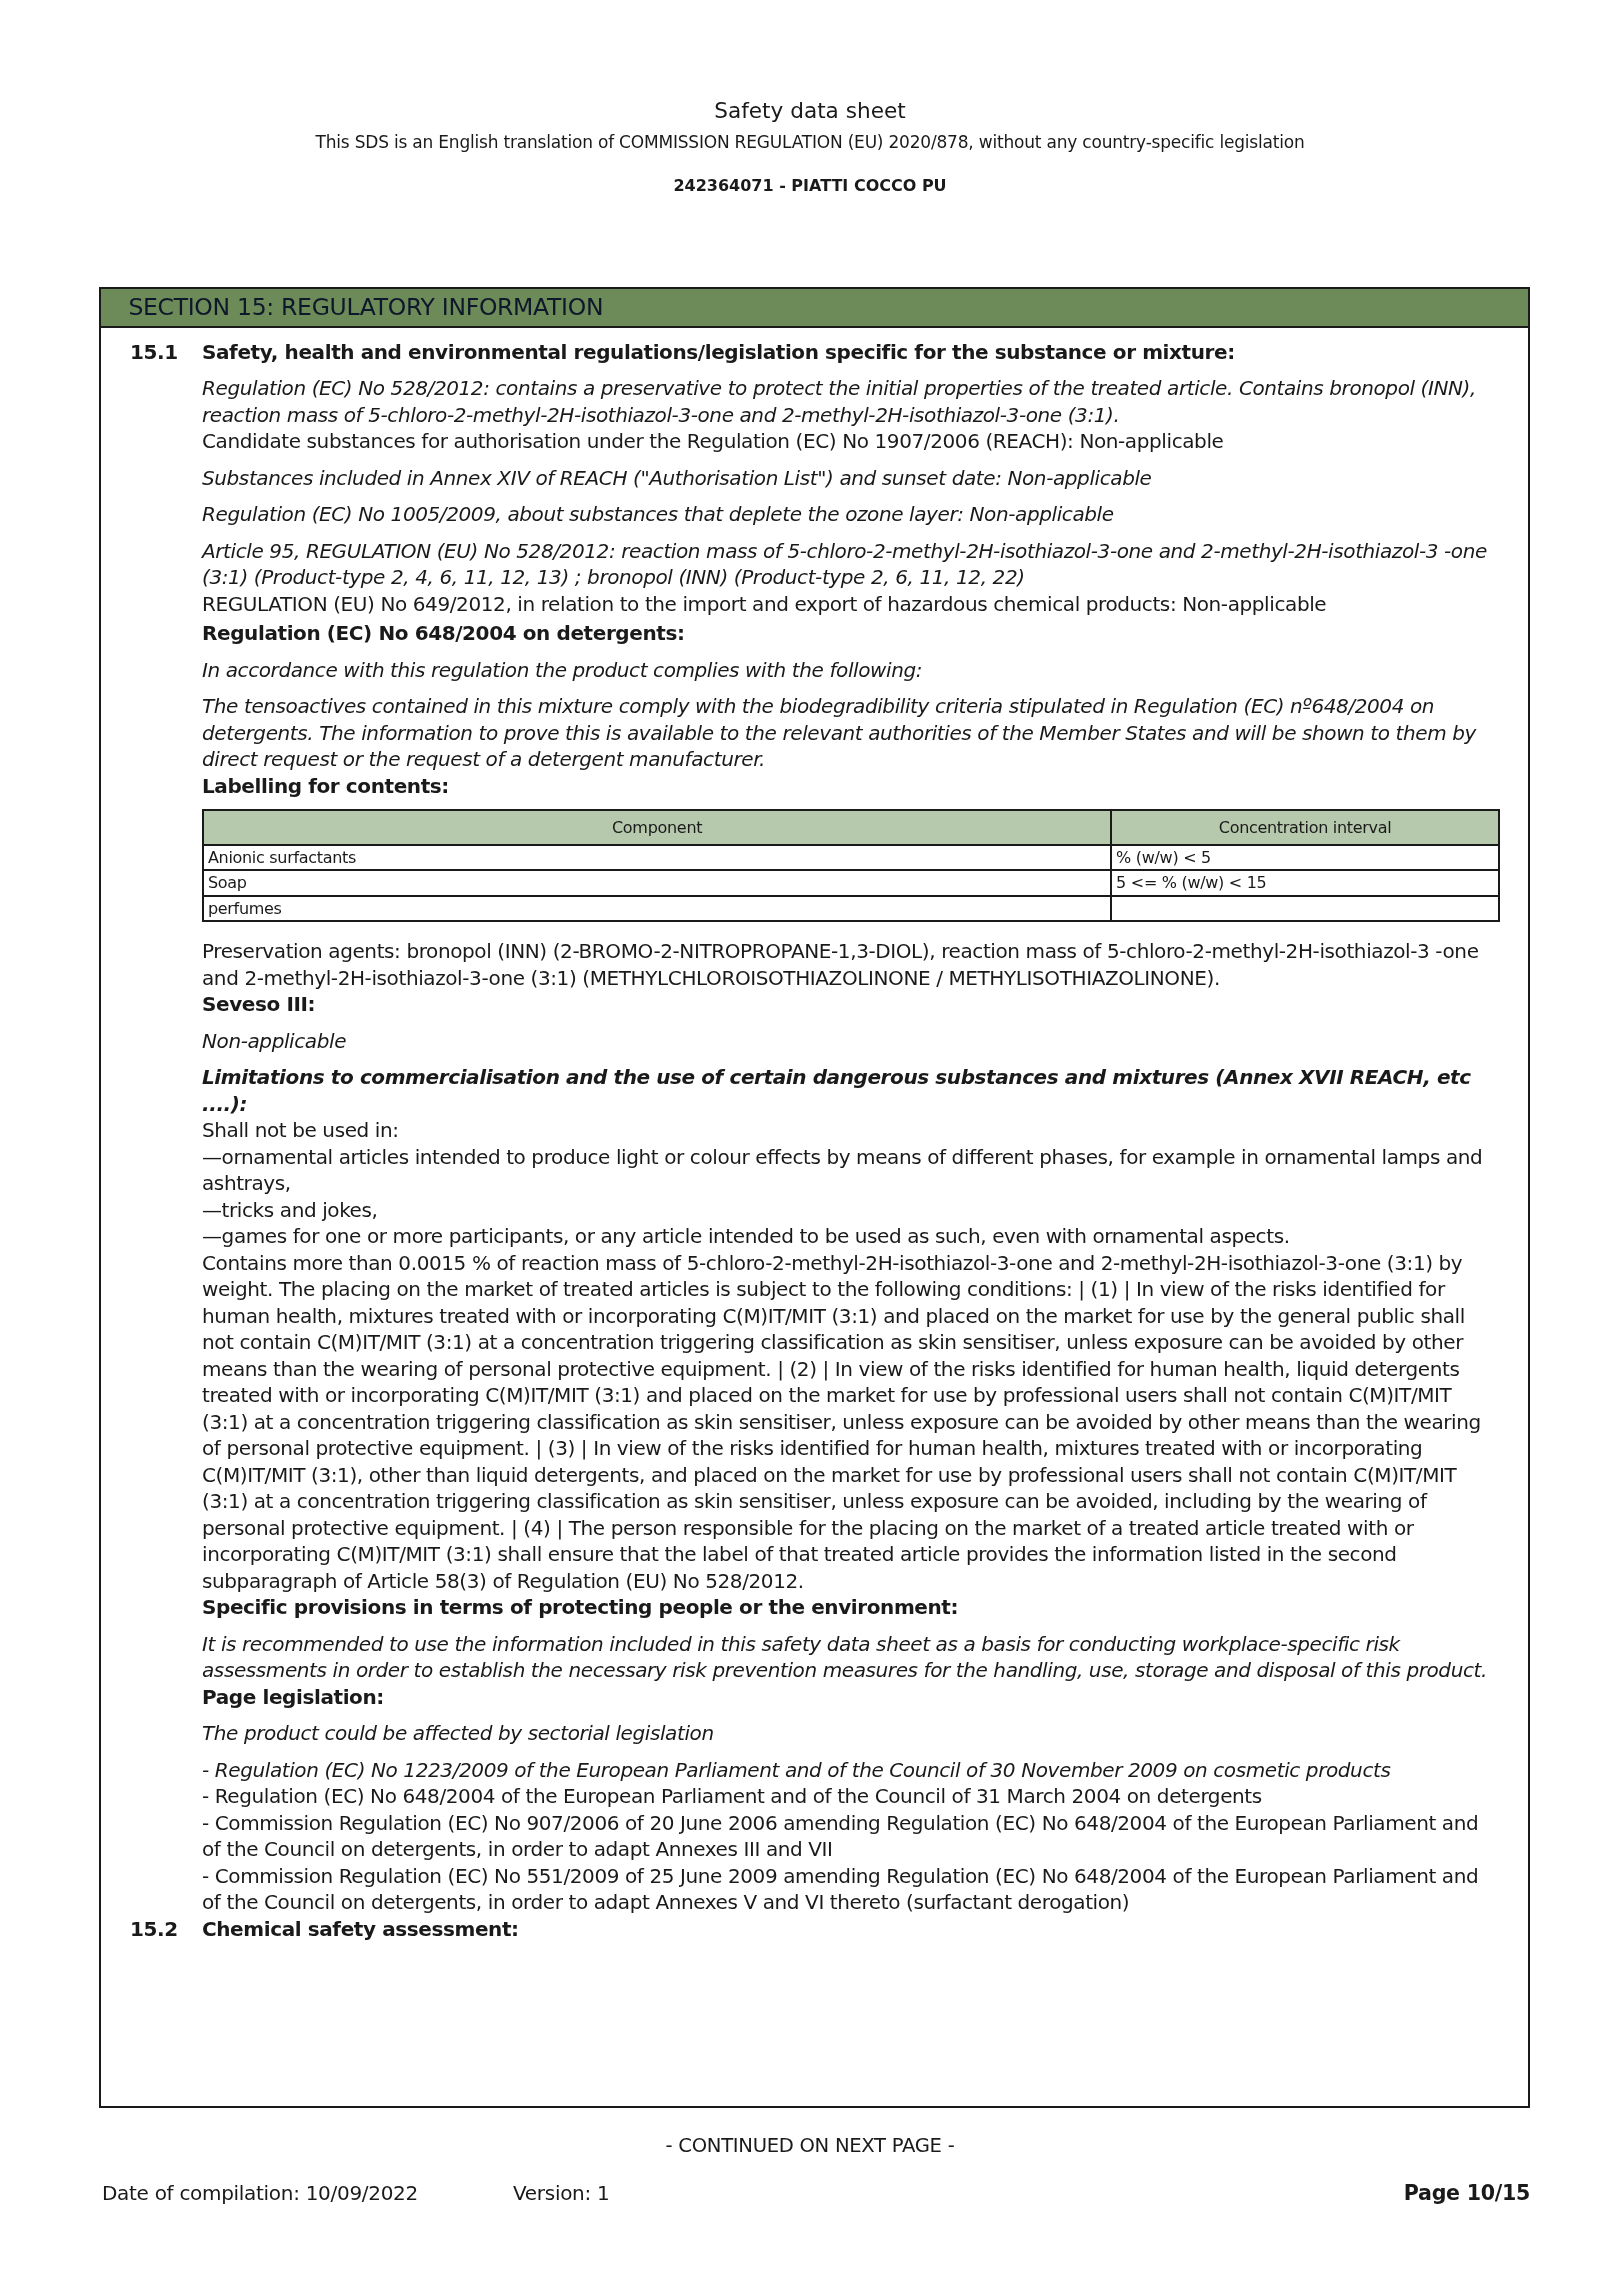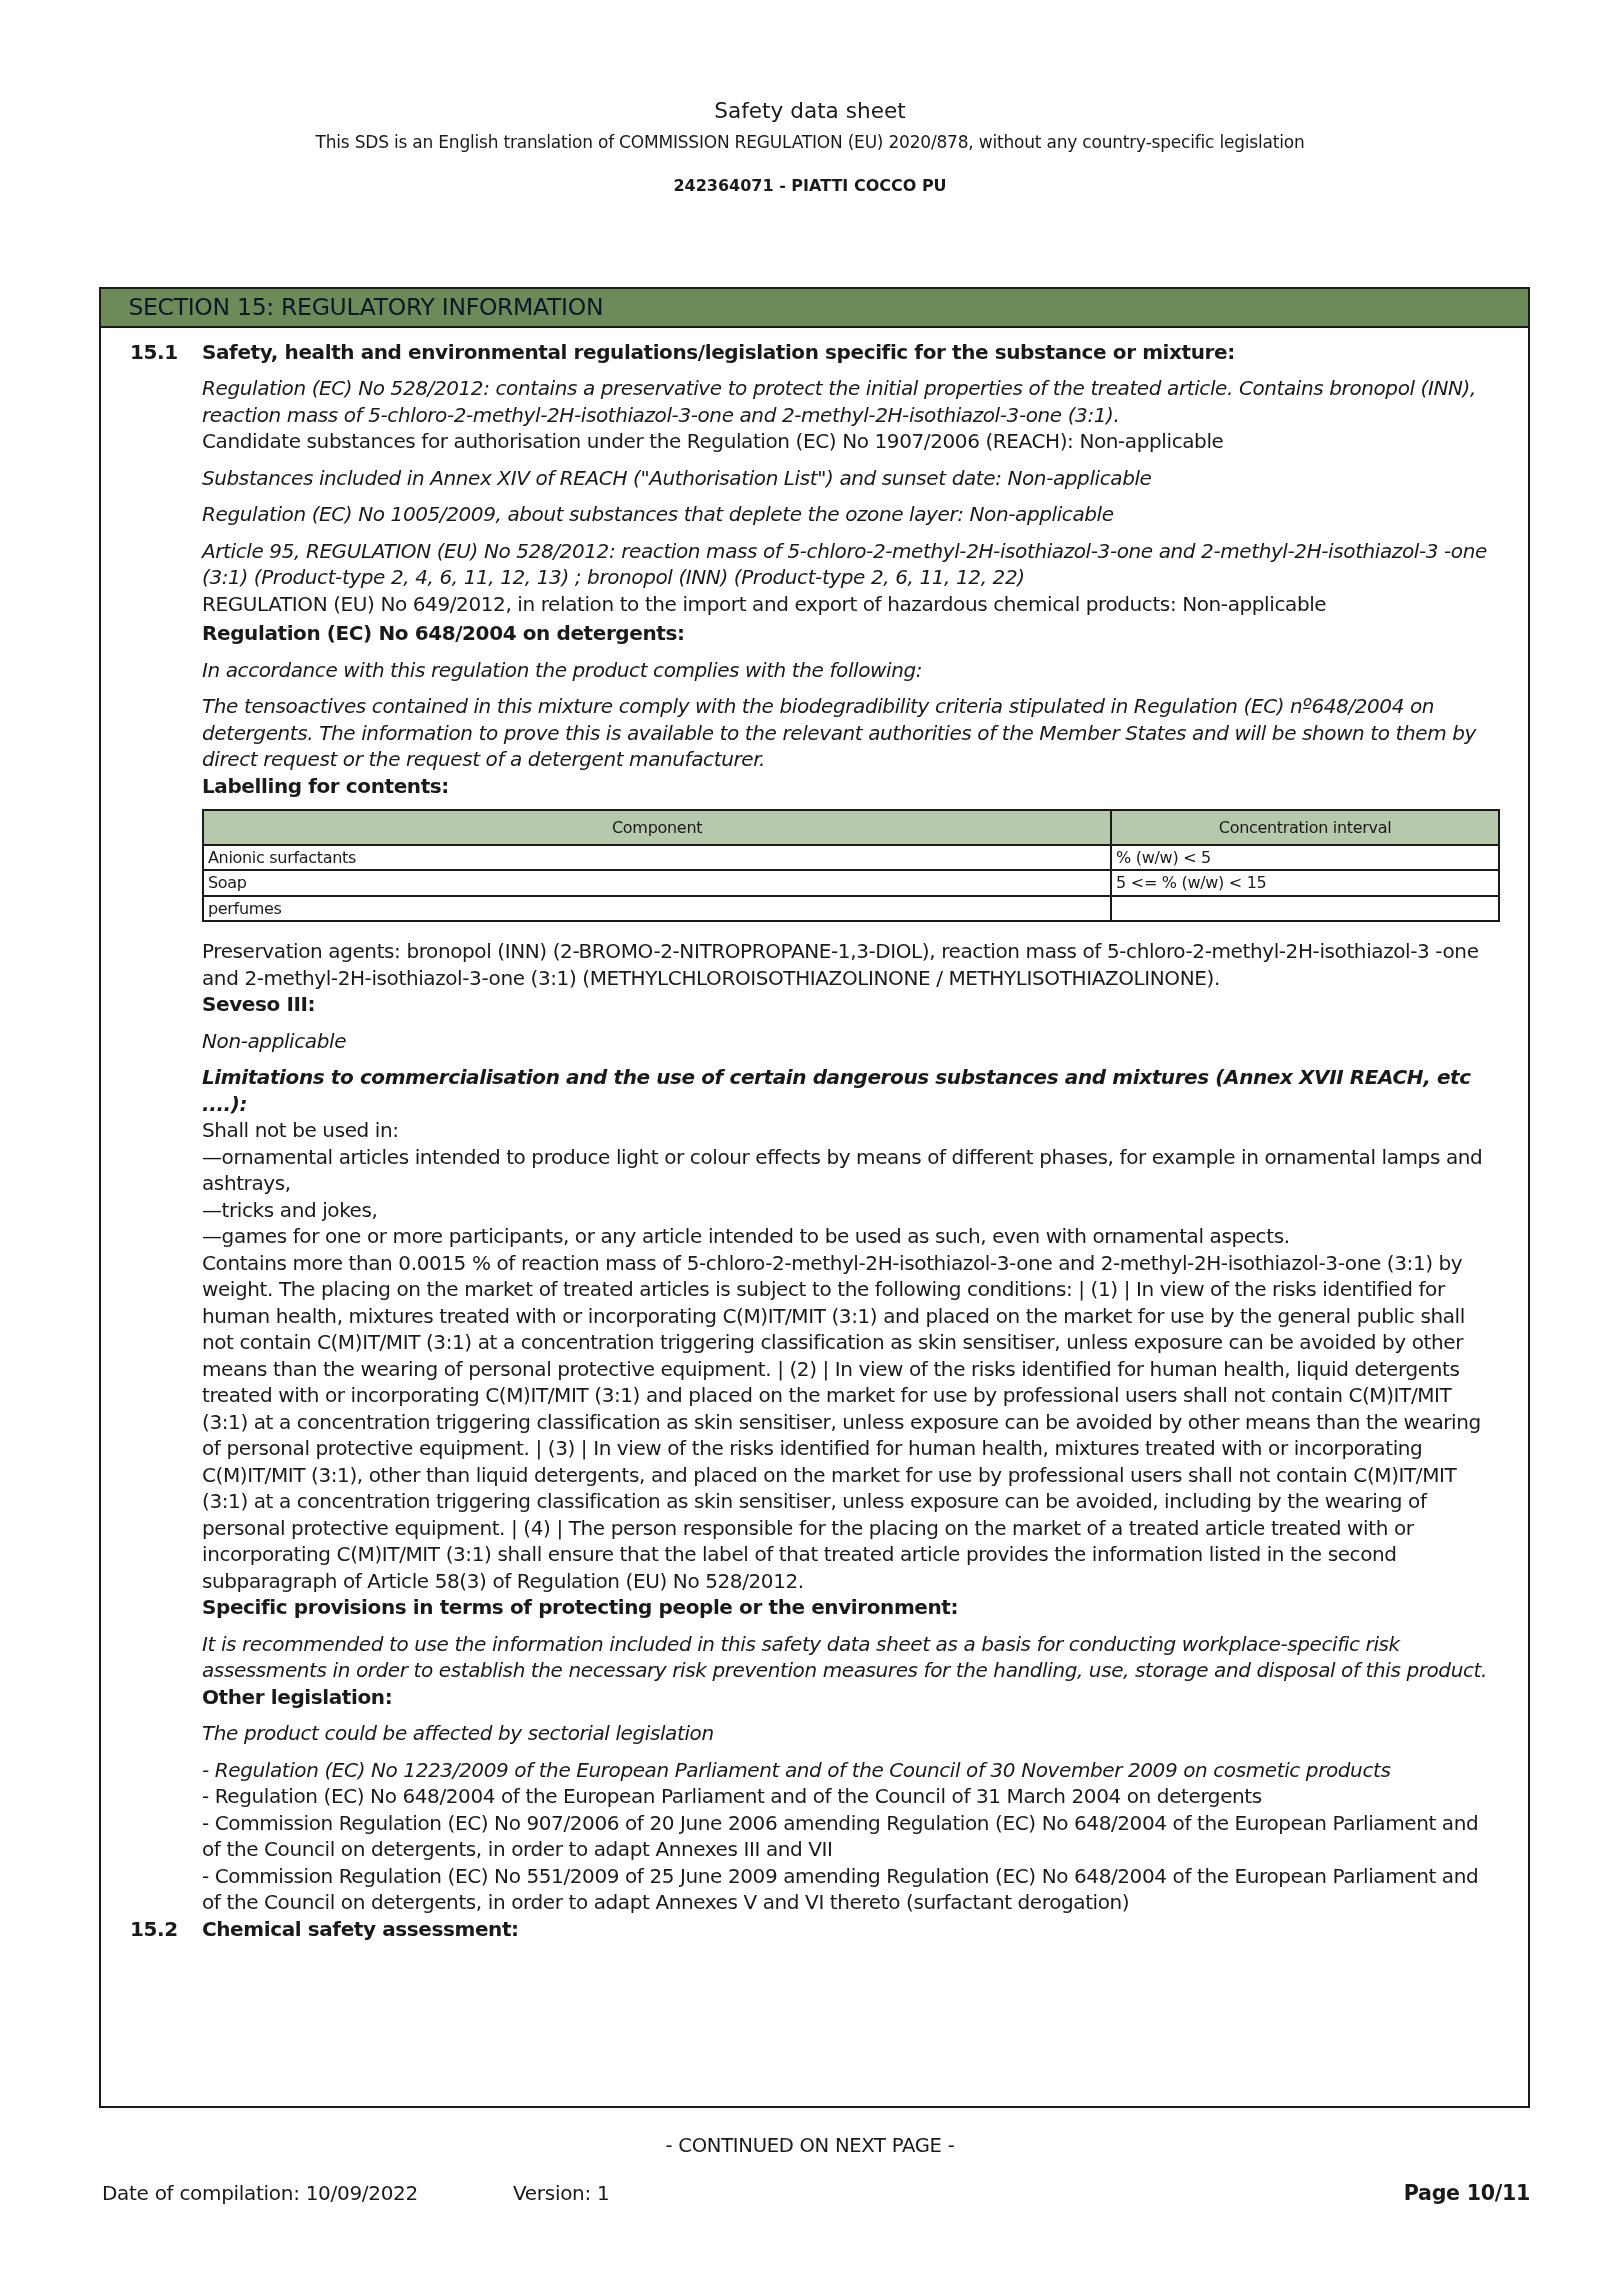--- a/index.html
+++ b/index.html
@@ -101,32 +101,32 @@
       <p class="sub-head gap-m">Limitations to commercialisation and the use of certain dangerous substances and mixtures (Annex XVII REACH, etc ....):</p>
       <p>Shall not be used in:</p>
       <p>—ornamental articles intended to produce light or colour effects by means of different phases, for example in ornamental lamps and ashtrays,</p>
       <p>—tricks and jokes,</p>
       <p>—games for one or more participants, or any article intended to be used as such, even with ornamental aspects.</p>
       <p>Contains more than 0.0015 % of reaction mass of 5-chloro-2-methyl-2H-isothiazol-3-one and 2-methyl-2H-isothiazol-3-one (3:1) by weight. The placing on the market of treated articles is subject to the following conditions: | (1) | In view of the risks identified for human health, mixtures treated with or incorporating C(M)IT/MIT (3:1) and placed on the market for use by the general public shall not contain C(M)IT/MIT (3:1) at a concentration triggering classification as skin sensitiser, unless exposure can be avoided by other means than the wearing of personal protective equipment. | (2) | In view of the risks identified for human health, liquid detergents treated with or incorporating C(M)IT/MIT (3:1) and placed on the market for use by professional users shall not contain C(M)IT/MIT (3:1) at a concentration triggering classification as skin sensitiser, unless exposure can be avoided by other means than the wearing of personal protective equipment. | (3) | In view of the risks identified for human health, mixtures treated with or incorporating C(M)IT/MIT (3:1), other than liquid detergents, and placed on the market for use by professional users shall not contain C(M)IT/MIT (3:1) at a concentration triggering classification as skin sensitiser, unless exposure can be avoided, including by the wearing of personal protective equipment. | (4) | The person responsible for the placing on the market of a treated article treated with or incorporating C(M)IT/MIT (3:1) shall ensure that the label of that treated article provides the information listed in the second subparagraph of Article 58(3) of Regulation (EU) No 528/2012.</p>
 
       <p class="sub-head">Specific provisions in terms of protecting people or the environment:</p>
       <p class="gap-m">It is recommended to use the information included in this safety data sheet as a basis for conducting workplace-specific risk assessments in order to establish the necessary risk prevention measures for the handling, use, storage and disposal of this product.</p>
 
-      <p class="sub-head">Other legislation:</p>
+      <p class="sub-head">Page legislation:</p>
       <p class="gap-m">The product could be affected by sectorial legislation</p>
       <p class="gap-m">- Regulation (EC) No 1223/2009 of the European Parliament and of the Council of 30 November 2009 on cosmetic products</p>
       <p>- Regulation (EC) No 648/2004 of the European Parliament and of the Council of 31 March 2004 on detergents</p>
       <p>- Commission Regulation (EC) No 907/2006 of 20 June 2006 amending Regulation (EC) No 648/2004 of the European Parliament and of the Council on detergents, in order to adapt Annexes III and VII</p>
       <p>- Commission Regulation (EC) No 551/2009 of 25 June 2009 amending Regulation (EC) No 648/2004 of the European Parliament and of the Council on detergents, in order to adapt Annexes V and VI thereto (surfactant derogation)</p>
     </div>
 
     <div style="position:relative;">
       <span class="sub-num">15.2</span>
       <p class="indent sub-head">Chemical safety assessment:</p>
     </div>
   </div>
 </div>
 
 <div class="continued">- CONTINUED ON NEXT PAGE -</div>
 <div class="footer-date">Date of compilation: 10/09/2022</div>
 <div class="footer-ver">Version: 1</div>
-<div class="footer-page">Page 10/11</div>
+<div class="footer-page">Page 10/15</div>
 
 
 </body></html>

